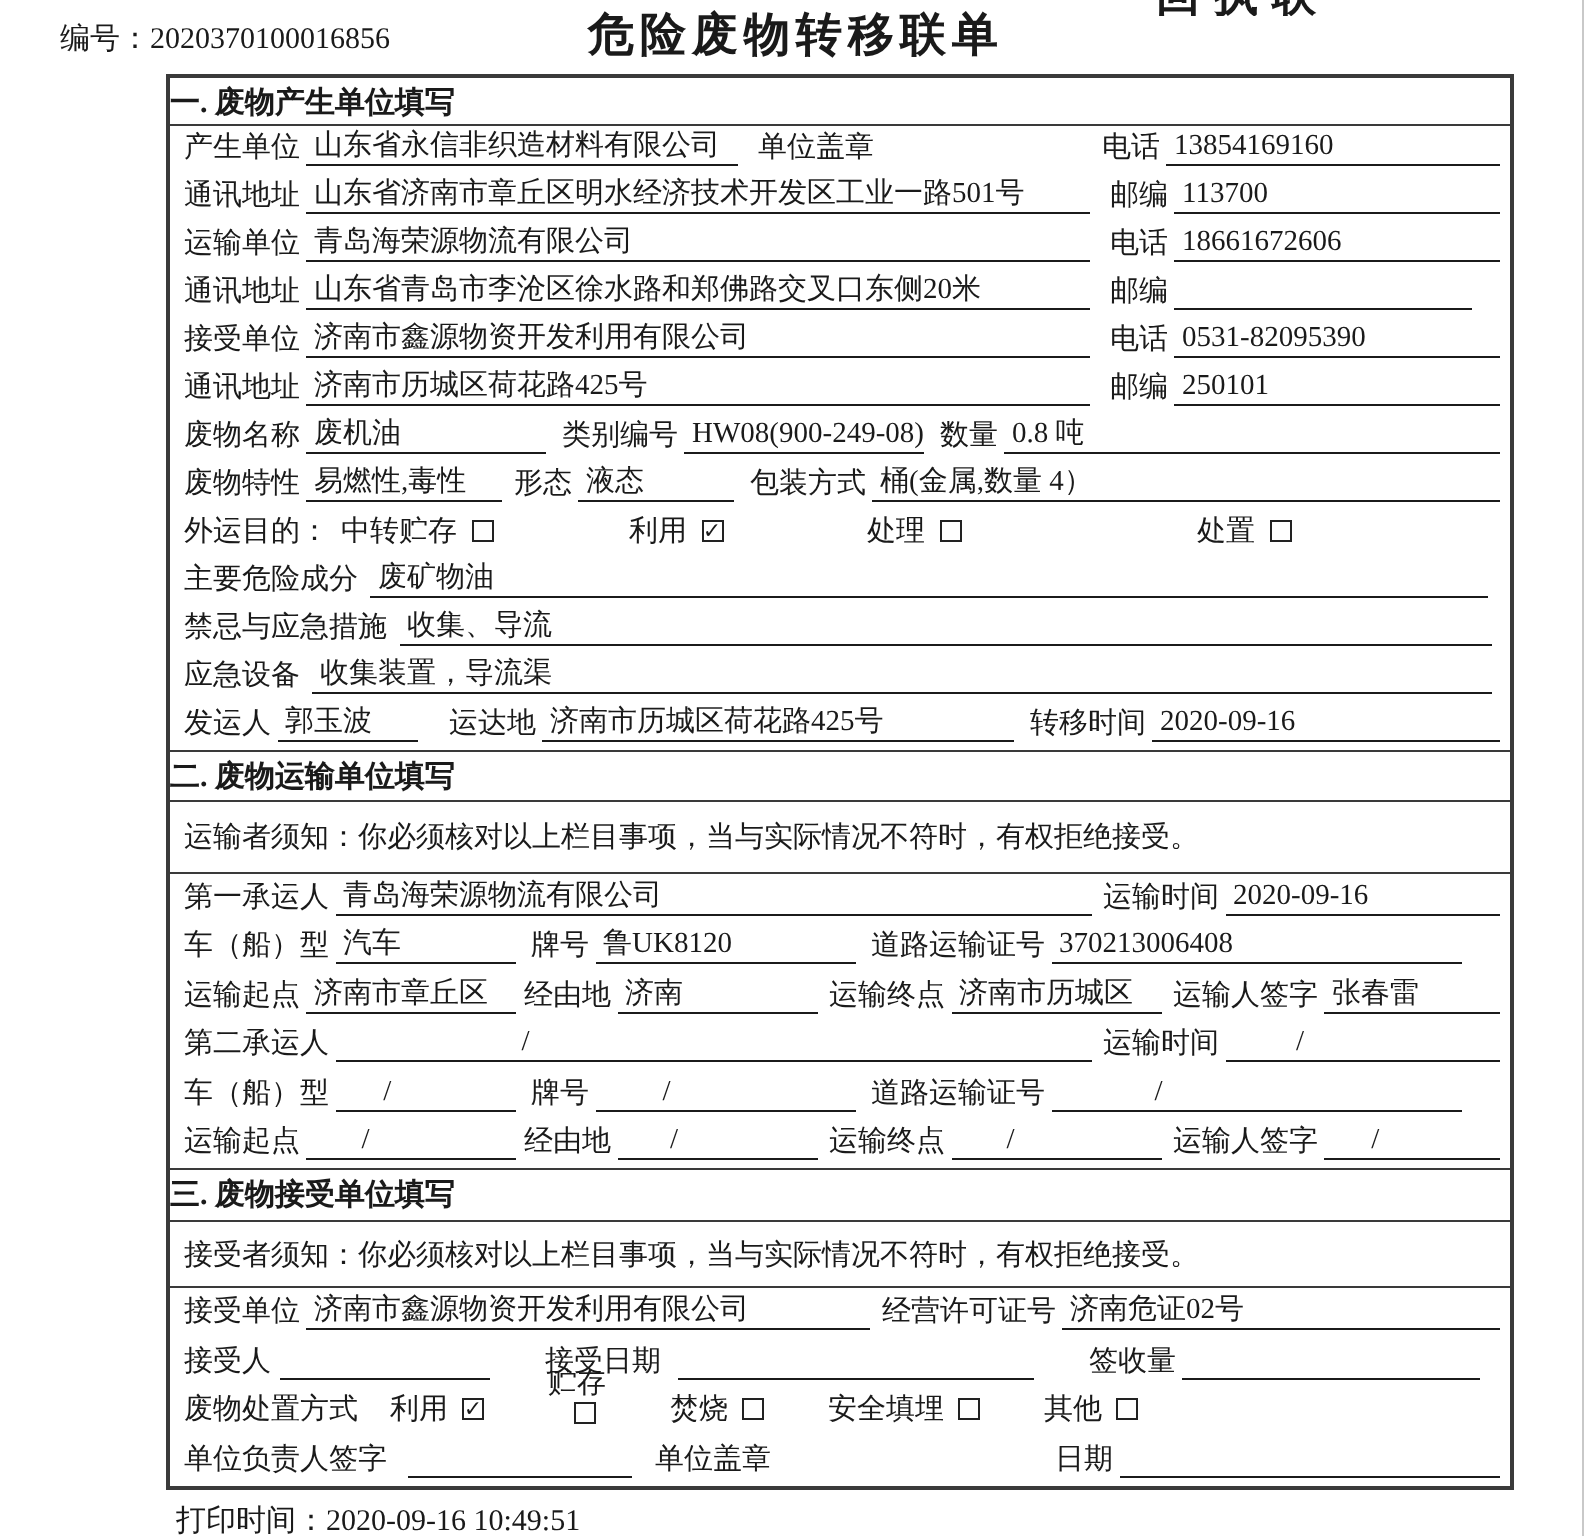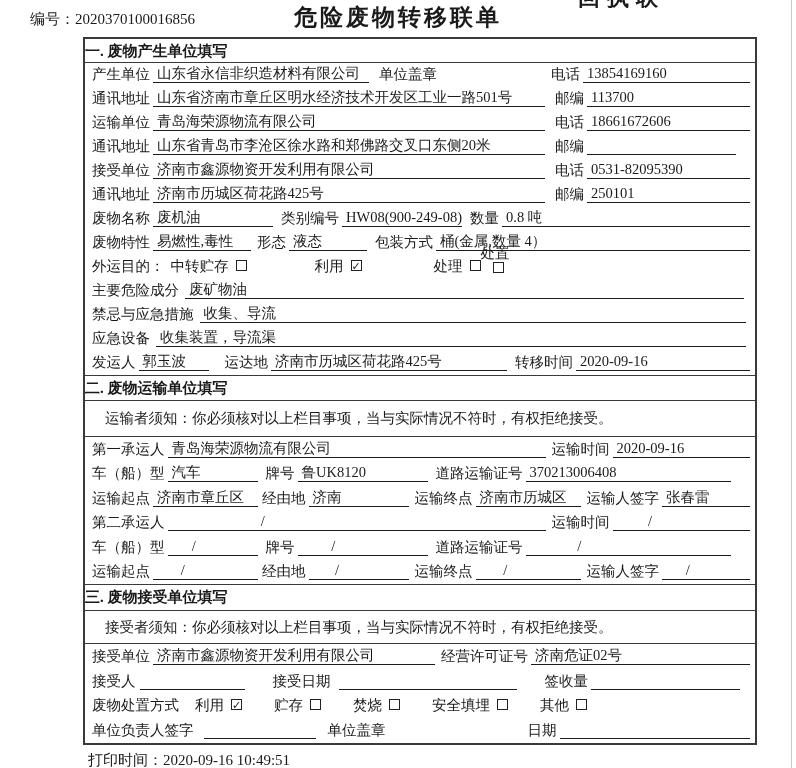--- a/index.html
+++ b/index.html
@@ -25,21 +25,21 @@
   }
   .sec-hd {
     font-weight:bold; font-size:15px; padding:3px 0 0 0;
     border-bottom:1.5px solid #3a3a3a; flex:none;
   }
   .sec-hd.mid { border-top:1.5px solid #3a3a3a; }
   .hd1 { height:24px; }
   .hd2 { height:26px; }
   .hd3 { height:27px; }
   .note-row {
-    display:flex; align-items:center; padding-left:20px;
+    display:flex; align-items:center; padding-left:7px;
     border-bottom:1.5px solid #3a3a3a; flex:none;text-align:center;
   }
   .note2 { height:36px; }
   .note3 { height:33px; }
   .rows { flex:none; display:flex; flex-direction:column; }
   .rows.fill { flex:1; }
   .rows.fill .row { flex:1; }
   .row { display:flex; align-items:flex-end; padding:0 5px 4px 7px; height:24px; }
   .rows-a .row { height:24px; }
   .rows-b .row { height:24.5px; }
@@ -136,21 +136,21 @@
             <span class="box"></span>
           </span>
           <span class="chk" style="margin-left: 68px;">
             <span class="chk-lbl">利用</span>
             <span class="box">✓</span>
           </span>
           <span class="chk" style="margin-left: 72px;">
             <span class="chk-lbl">处理</span>
             <span class="box"></span>
           </span>
-          <span class="chk" style=" flex-direction: column;">
+          <span class="chk" style="margin-left: 118px;">
             <span class="chk-lbl">处置</span>
             <span class="box"></span>
           </span>
         </div>
         <div class="row">
           <span class="lbl">主要危险成分</span>
           <span class="val grow" style="margin-left: 6px; margin-right: 6px;">废矿物油</span>
         </div>
         <div class="row">
           <span class="lbl">禁忌与应急措施</span>
@@ -239,21 +239,21 @@
           <span class="val" style="width: 178px; margin-left: 8px;"></span>
           <span class="lbl" style="margin-left: 28px;">签收量</span>
           <span class="val grow" style="margin-right: 10px;"></span>
         </div>
         <div class="row">
           <span class="lbl">废物处置方式</span>
           <span class="chk" style="margin-left: 16px;">
             <span class="chk-lbl">利用</span>
             <span class="box">✓</span>
           </span>
-          <span class="chk" style="margin-left: 32px;">
+          <span class="chk" style="margin-left: 32px; flex-direction: column;">
             <span class="chk-lbl">贮存</span>
             <span class="box"></span>
           </span>
           <span class="chk" style="margin-left: 32px;">
             <span class="chk-lbl">焚烧</span>
             <span class="box"></span>
           </span>
           <span class="chk" style="margin-left: 32px;">
             <span class="chk-lbl">安全填埋</span>
             <span class="box"></span>

